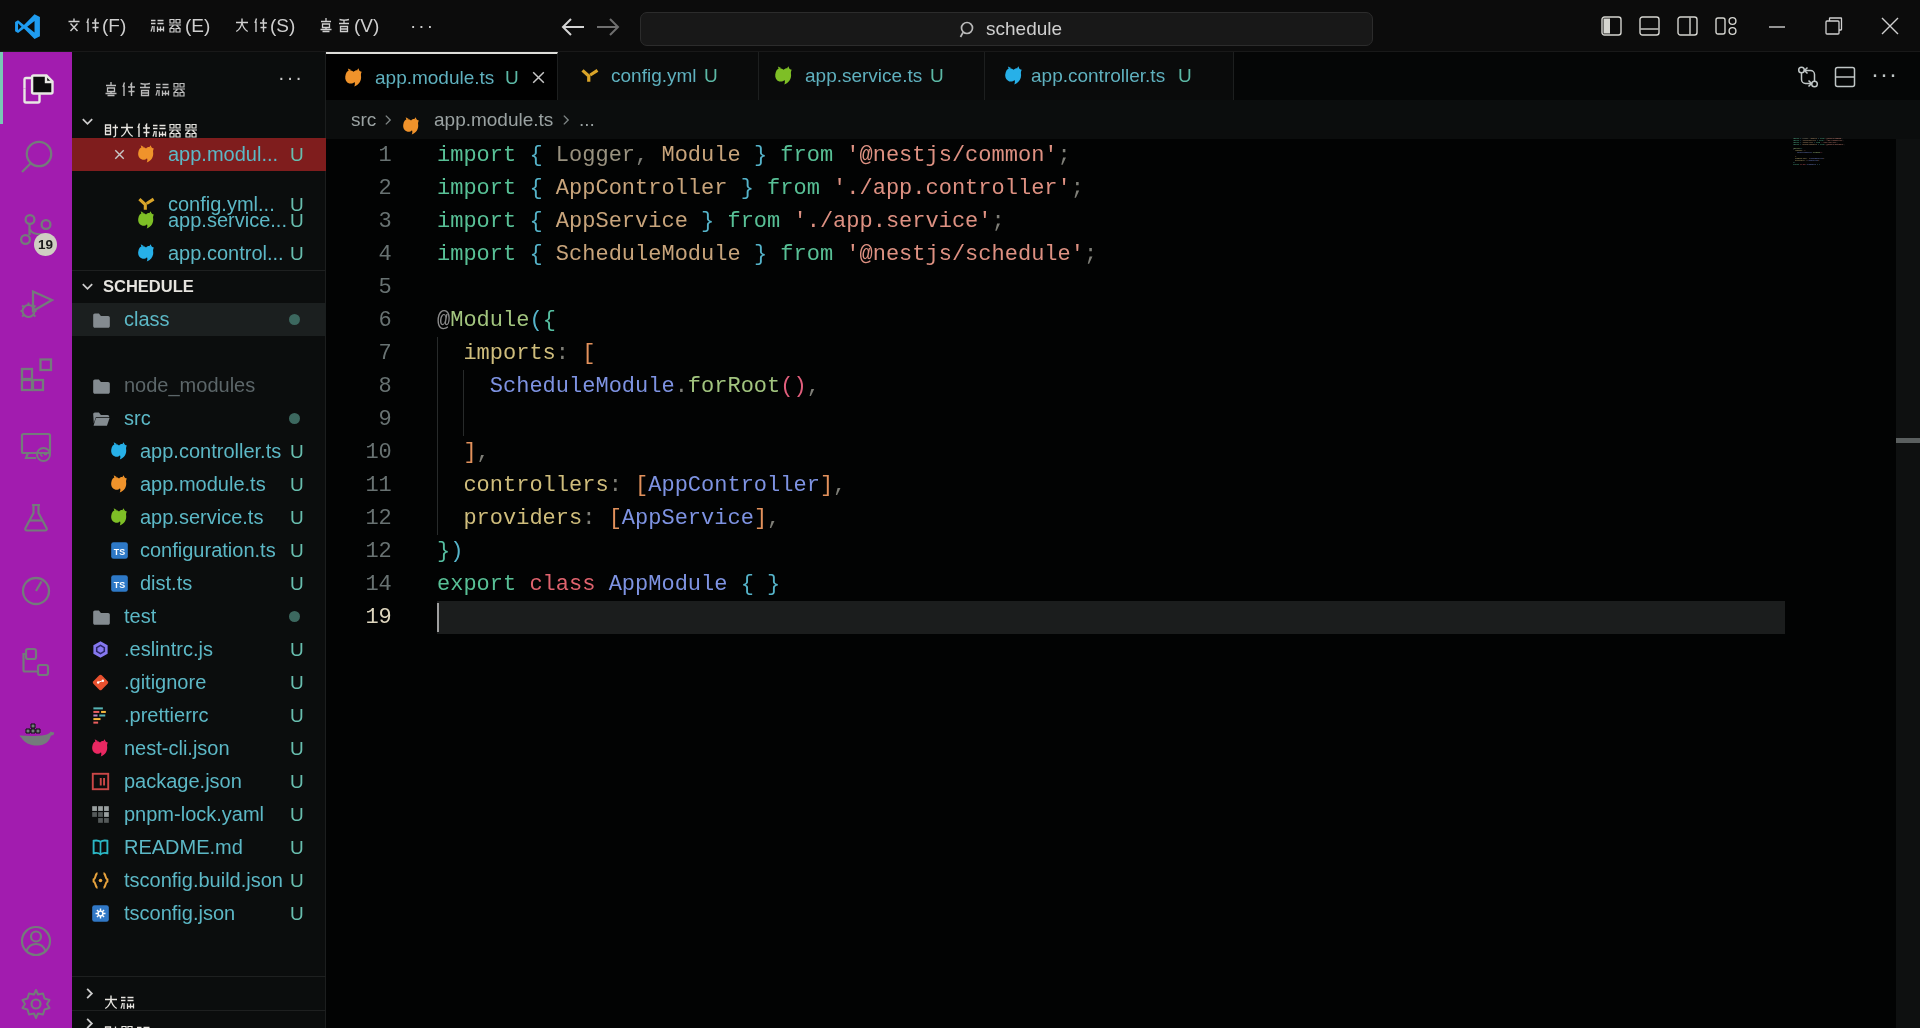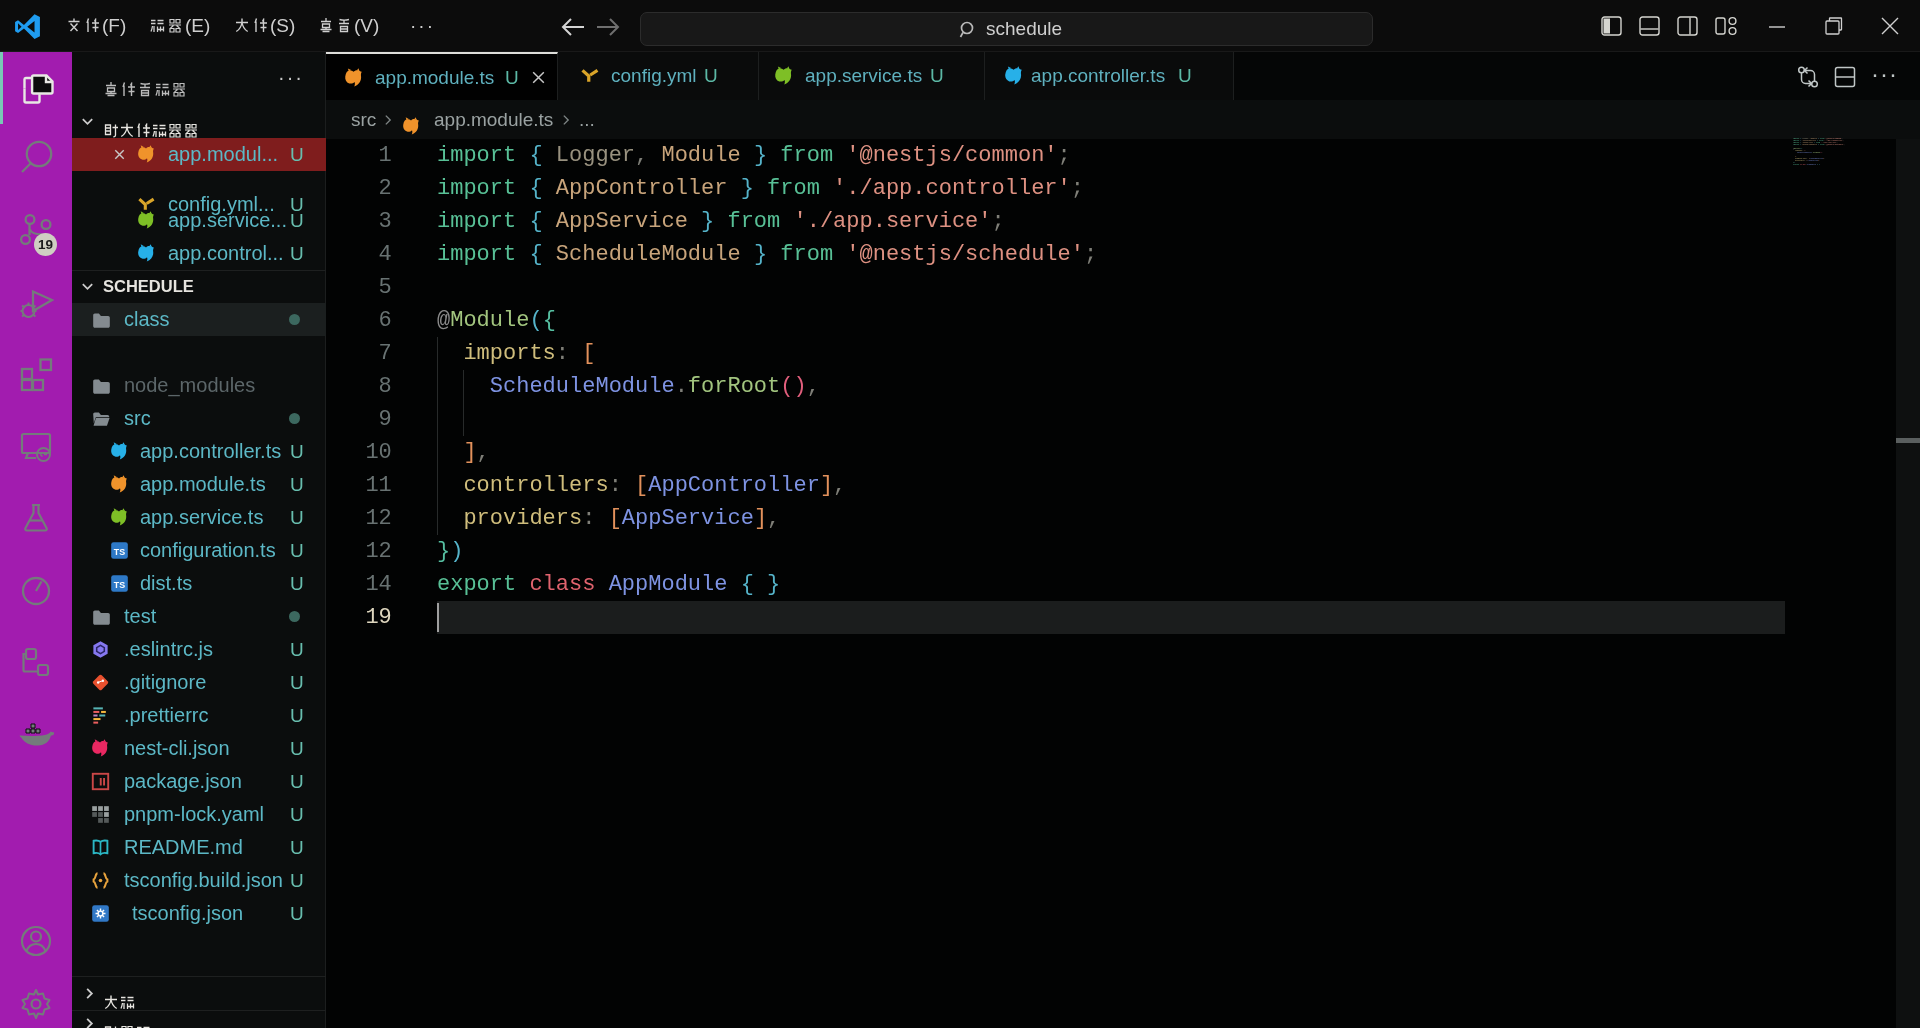--- a/index.html
+++ b/index.html
@@ -531,21 +531,21 @@
   <div class="row" style="top:845px">
       <span class="fico" style="left:19px">
         <svg viewBox="0 0 16 16">
           <rect x="1" y="1" width="14" height="14" rx="2" fill="#3178c6"></rect>
           <g transform="translate(8 8)">
             <circle r="2" fill="none" stroke="#fff" stroke-width="1.2"></circle>
             <path d="M0-4.2V-2M0 2v2.2M-4.2 0H-2M2 0h2.2M-3-3l1.5 1.5M3-3 1.5-1.5M-3 3l1.5-1.5M3 3 1.5 1.5" stroke="#fff" stroke-width="1.2"></path>
           </g>
         </svg>
       </span>
-      <span class="fname" style="position:absolute;left:60px">tsconfig.json</span>
+      <span class="fname" style="position:absolute;left:52px">tsconfig.json</span>
       <span class="uU">U</span>
     </div>
 
   <div class="sep" style="top:924px"></div>
   <div class="row sechead" style="top:925px">
     <svg class="chev" style="left:10px" viewBox="0 0 16 16">
         <path d="M5.5 3l5 5-5 5" stroke="#cccccc" stroke-width="1.6" fill="none"></path>
       </svg>
     <span style="position:absolute;left:31px;top:8px;color:#e6e4df"><svg class="cj" style="width:16px;height:16px">
           <use href="#cj8"></use>

